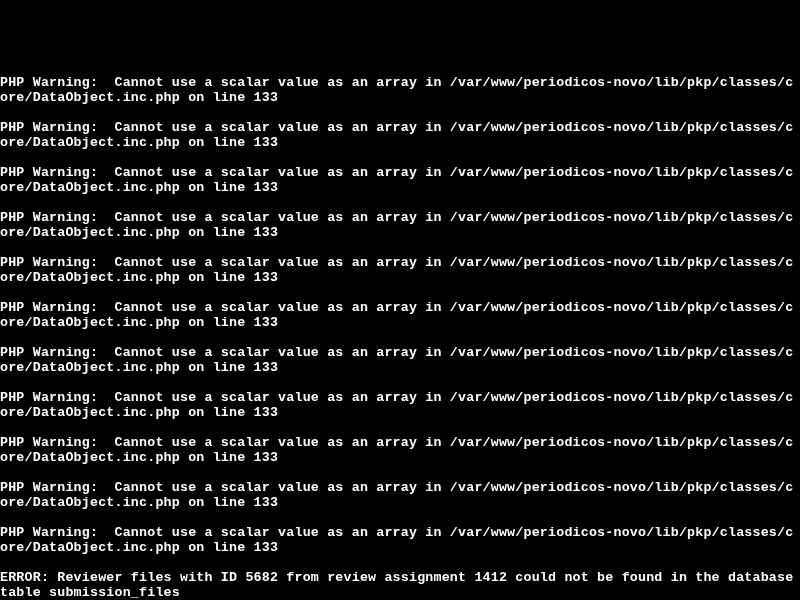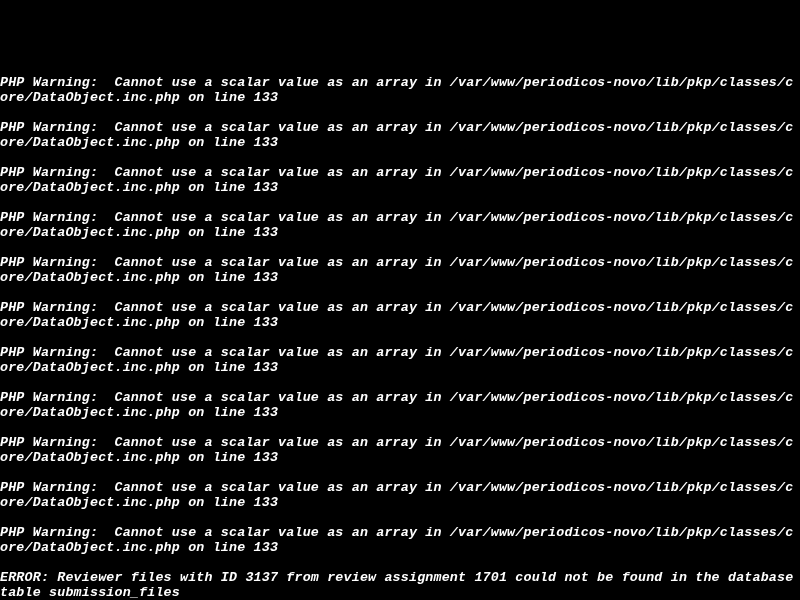--- a/index.html
+++ b/index.html
@@ -13,40 +13,40 @@
     height: 600px;
     overflow: hidden;
     white-space: pre-wrap;
     word-break: break-all;
     letter-spacing: 0.2px;
     font-weight: bold;
   }
   .terminal {
     padding: 0;
   }
-  .line { display: block; font-style: italic; }
+  .line { display: block; }
 </style>
 </head>
 <body>
 
 
 
 <div class="terminal">
 <span class="line">PHP Warning:  Cannot use a scalar value as an array in /var/www/periodicos-novo/lib/pkp/classes/core/DataObject.inc.php on line 133</span>
 <span class="line">PHP Warning:  Cannot use a scalar value as an array in /var/www/periodicos-novo/lib/pkp/classes/core/DataObject.inc.php on line 133</span>
 <span class="line">PHP Warning:  Cannot use a scalar value as an array in /var/www/periodicos-novo/lib/pkp/classes/core/DataObject.inc.php on line 133</span>
 <span class="line">PHP Warning:  Cannot use a scalar value as an array in /var/www/periodicos-novo/lib/pkp/classes/core/DataObject.inc.php on line 133</span>
 <span class="line">PHP Warning:  Cannot use a scalar value as an array in /var/www/periodicos-novo/lib/pkp/classes/core/DataObject.inc.php on line 133</span>
 <span class="line">PHP Warning:  Cannot use a scalar value as an array in /var/www/periodicos-novo/lib/pkp/classes/core/DataObject.inc.php on line 133</span>
 <span class="line">PHP Warning:  Cannot use a scalar value as an array in /var/www/periodicos-novo/lib/pkp/classes/core/DataObject.inc.php on line 133</span>
 <span class="line">PHP Warning:  Cannot use a scalar value as an array in /var/www/periodicos-novo/lib/pkp/classes/core/DataObject.inc.php on line 133</span>
 <span class="line">PHP Warning:  Cannot use a scalar value as an array in /var/www/periodicos-novo/lib/pkp/classes/core/DataObject.inc.php on line 133</span>
 <span class="line">PHP Warning:  Cannot use a scalar value as an array in /var/www/periodicos-novo/lib/pkp/classes/core/DataObject.inc.php on line 133</span>
 <span class="line">PHP Warning:  Cannot use a scalar value as an array in /var/www/periodicos-novo/lib/pkp/classes/core/DataObject.inc.php on line 133</span>
-<span class="line">ERROR: Reviewer files with ID 3137 from review assignment 1701 could not be found in the database table submission_files</span>
+<span class="line">ERROR: Reviewer files with ID 5682 from review assignment 1412 could not be found in the database table submission_files</span>
 
 
 
 
 
 
 
 
 
 

